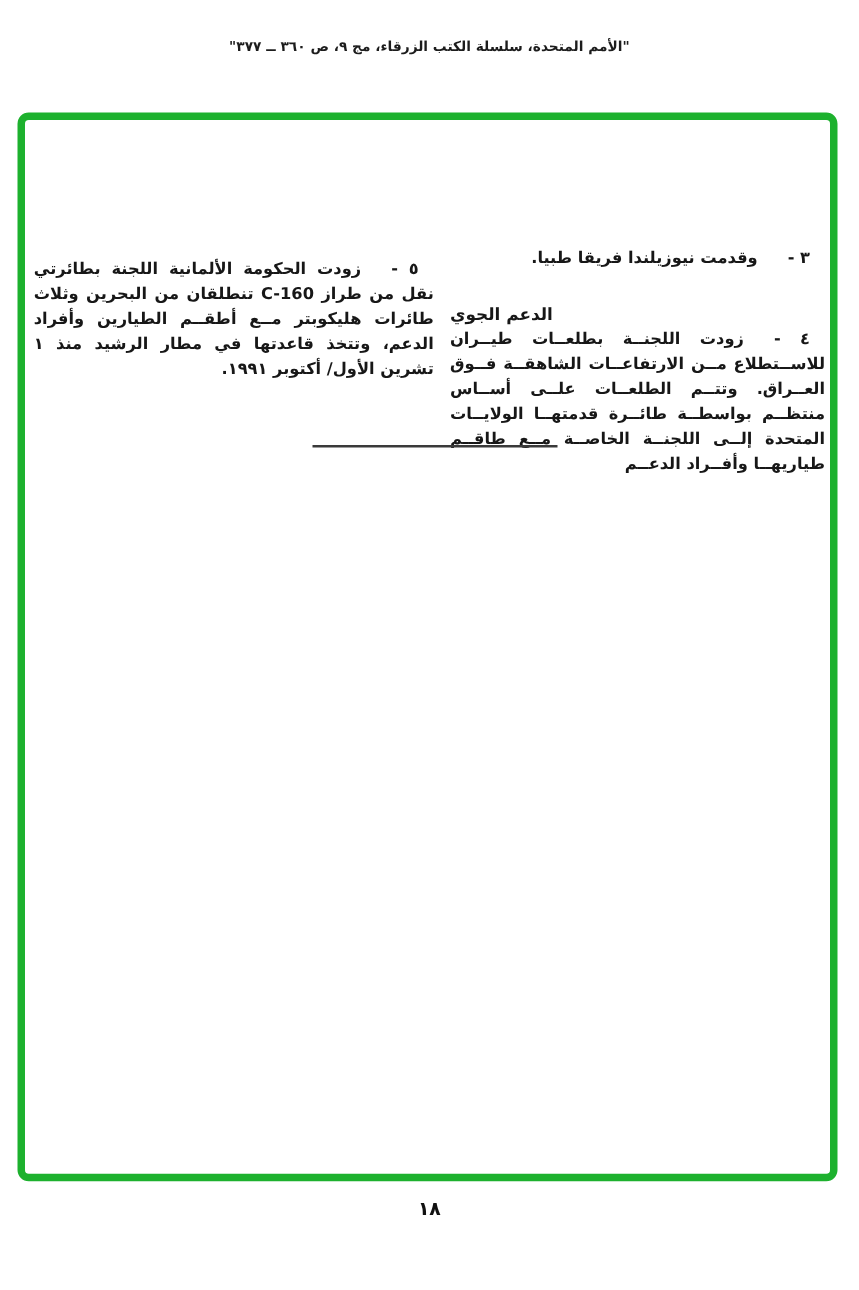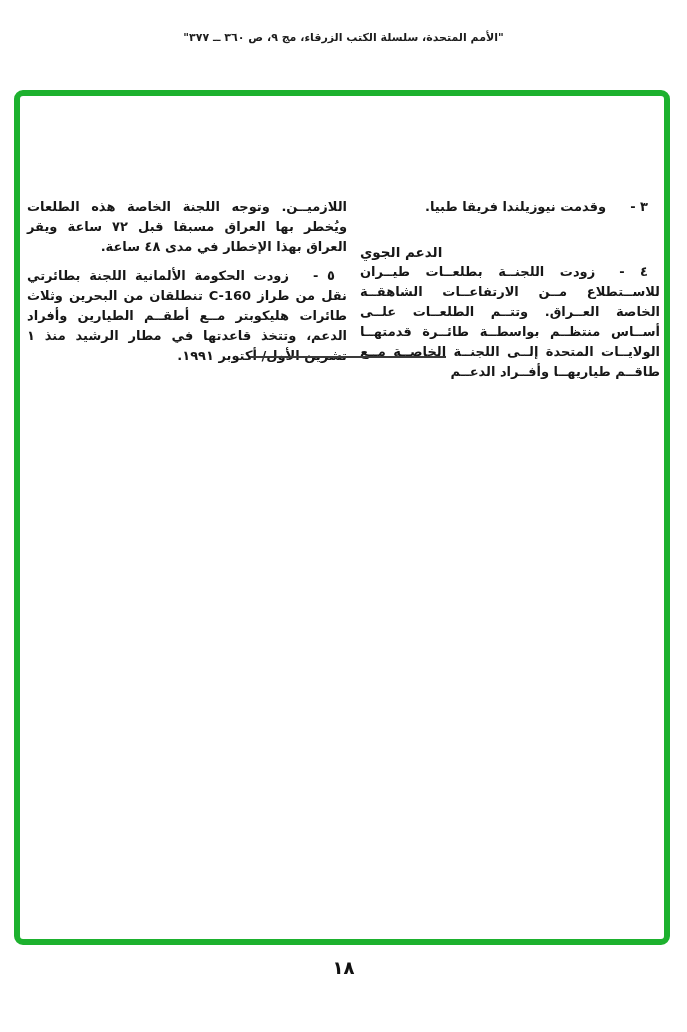--- a/index.html
+++ b/index.html
@@ -53,42 +53,41 @@
   .footnote-rule {
     position: absolute; left: 230px; top: 260px;
     width: 196px; height: 2px;
     background: #3a3a3a;
   }
   .page-footer {
     position: absolute; top: 957px; left: 0; width: 687px;
     text-align: center;
   }
   .page-number {
-    font-size: 18px; font-weight: 700; color: #111;
+    font-size: 15px; font-weight: 700; color: #111;
   }
 </style>
 </head>
 <body>
 
 <header class="doc-header">
   <div class="doc-source">"الأمم المتحدة، سلسلة الكتب الزرقاء، مج ٩، ص ٣٦٠ ــ ٣٧٧"</div>
 </header>
 
 <div class="frame">
 
   <section class="col col-right">
     <p class="para para-numbered"><span class="pnum">٣ -</span><span>وقدمت نيوزيلندا فريقا طبيا.</span></p>
 
     <h2 class="section-heading">الدعم الجوي</h2>
 
-    <p class="para para-numbered"><span class="pnum">٤ -</span><span>زودت اللجنــة بطلعــات طيــران للاســتطلاع مــن الارتفاعــات الشاهقــة الخاصة العــراق. وتتــم الطلعــات علــى أســاس منتظــم بواسطــة طائــرة قدمتهــا الولايــات المتحدة إلــى اللجنــة الخاصــة مــع طاقــم طياريهــا وأفــراد الدعــم</span></p>
+    <p class="para para-numbered"><span class="pnum">٤ -</span><span>زودت اللجنــة بطلعــات طيــران للاســتطلاع مــن الارتفاعــات الشاهقــة فــوق العــراق. وتتــم الطلعــات علــى أســاس منتظــم بواسطــة طائــرة قدمتهــا الولايــات المتحدة إلــى اللجنــة الخاصــة مــع طاقــم طياريهــا وأفــراد الدعــم</span></p>
   </section>
 
   <section class="col col-left">
-    <p class="para para-cont">اللازميــن. وتوجه اللجنة الخاصة هذه الطلعات ويُخطر بها العراق مسبقا قبل ٧٢ ساعة ويقر العراق بهذا الإخطار في مدى ٤٨ ساعة.</p>
 
     <p class="para para-numbered para-5"><span class="pnum">٥ -</span><span>زودت الحكومة الألمانية اللجنة بطائرتي نقل من طراز C-160 تنطلقان من البحرين وثلاث طائرات هليكوبتر مــع أطقــم الطيارين وأفراد الدعم، وتتخذ قاعدتها في مطار الرشيد منذ ١ تشرين الأول/ أكتوبر ١٩٩١.</span></p>
   </section>
 
   <div class="footnote-rule"></div>
 </div>
 
 <footer class="page-footer">
   <span class="page-number">١٨</span>
 </footer>

